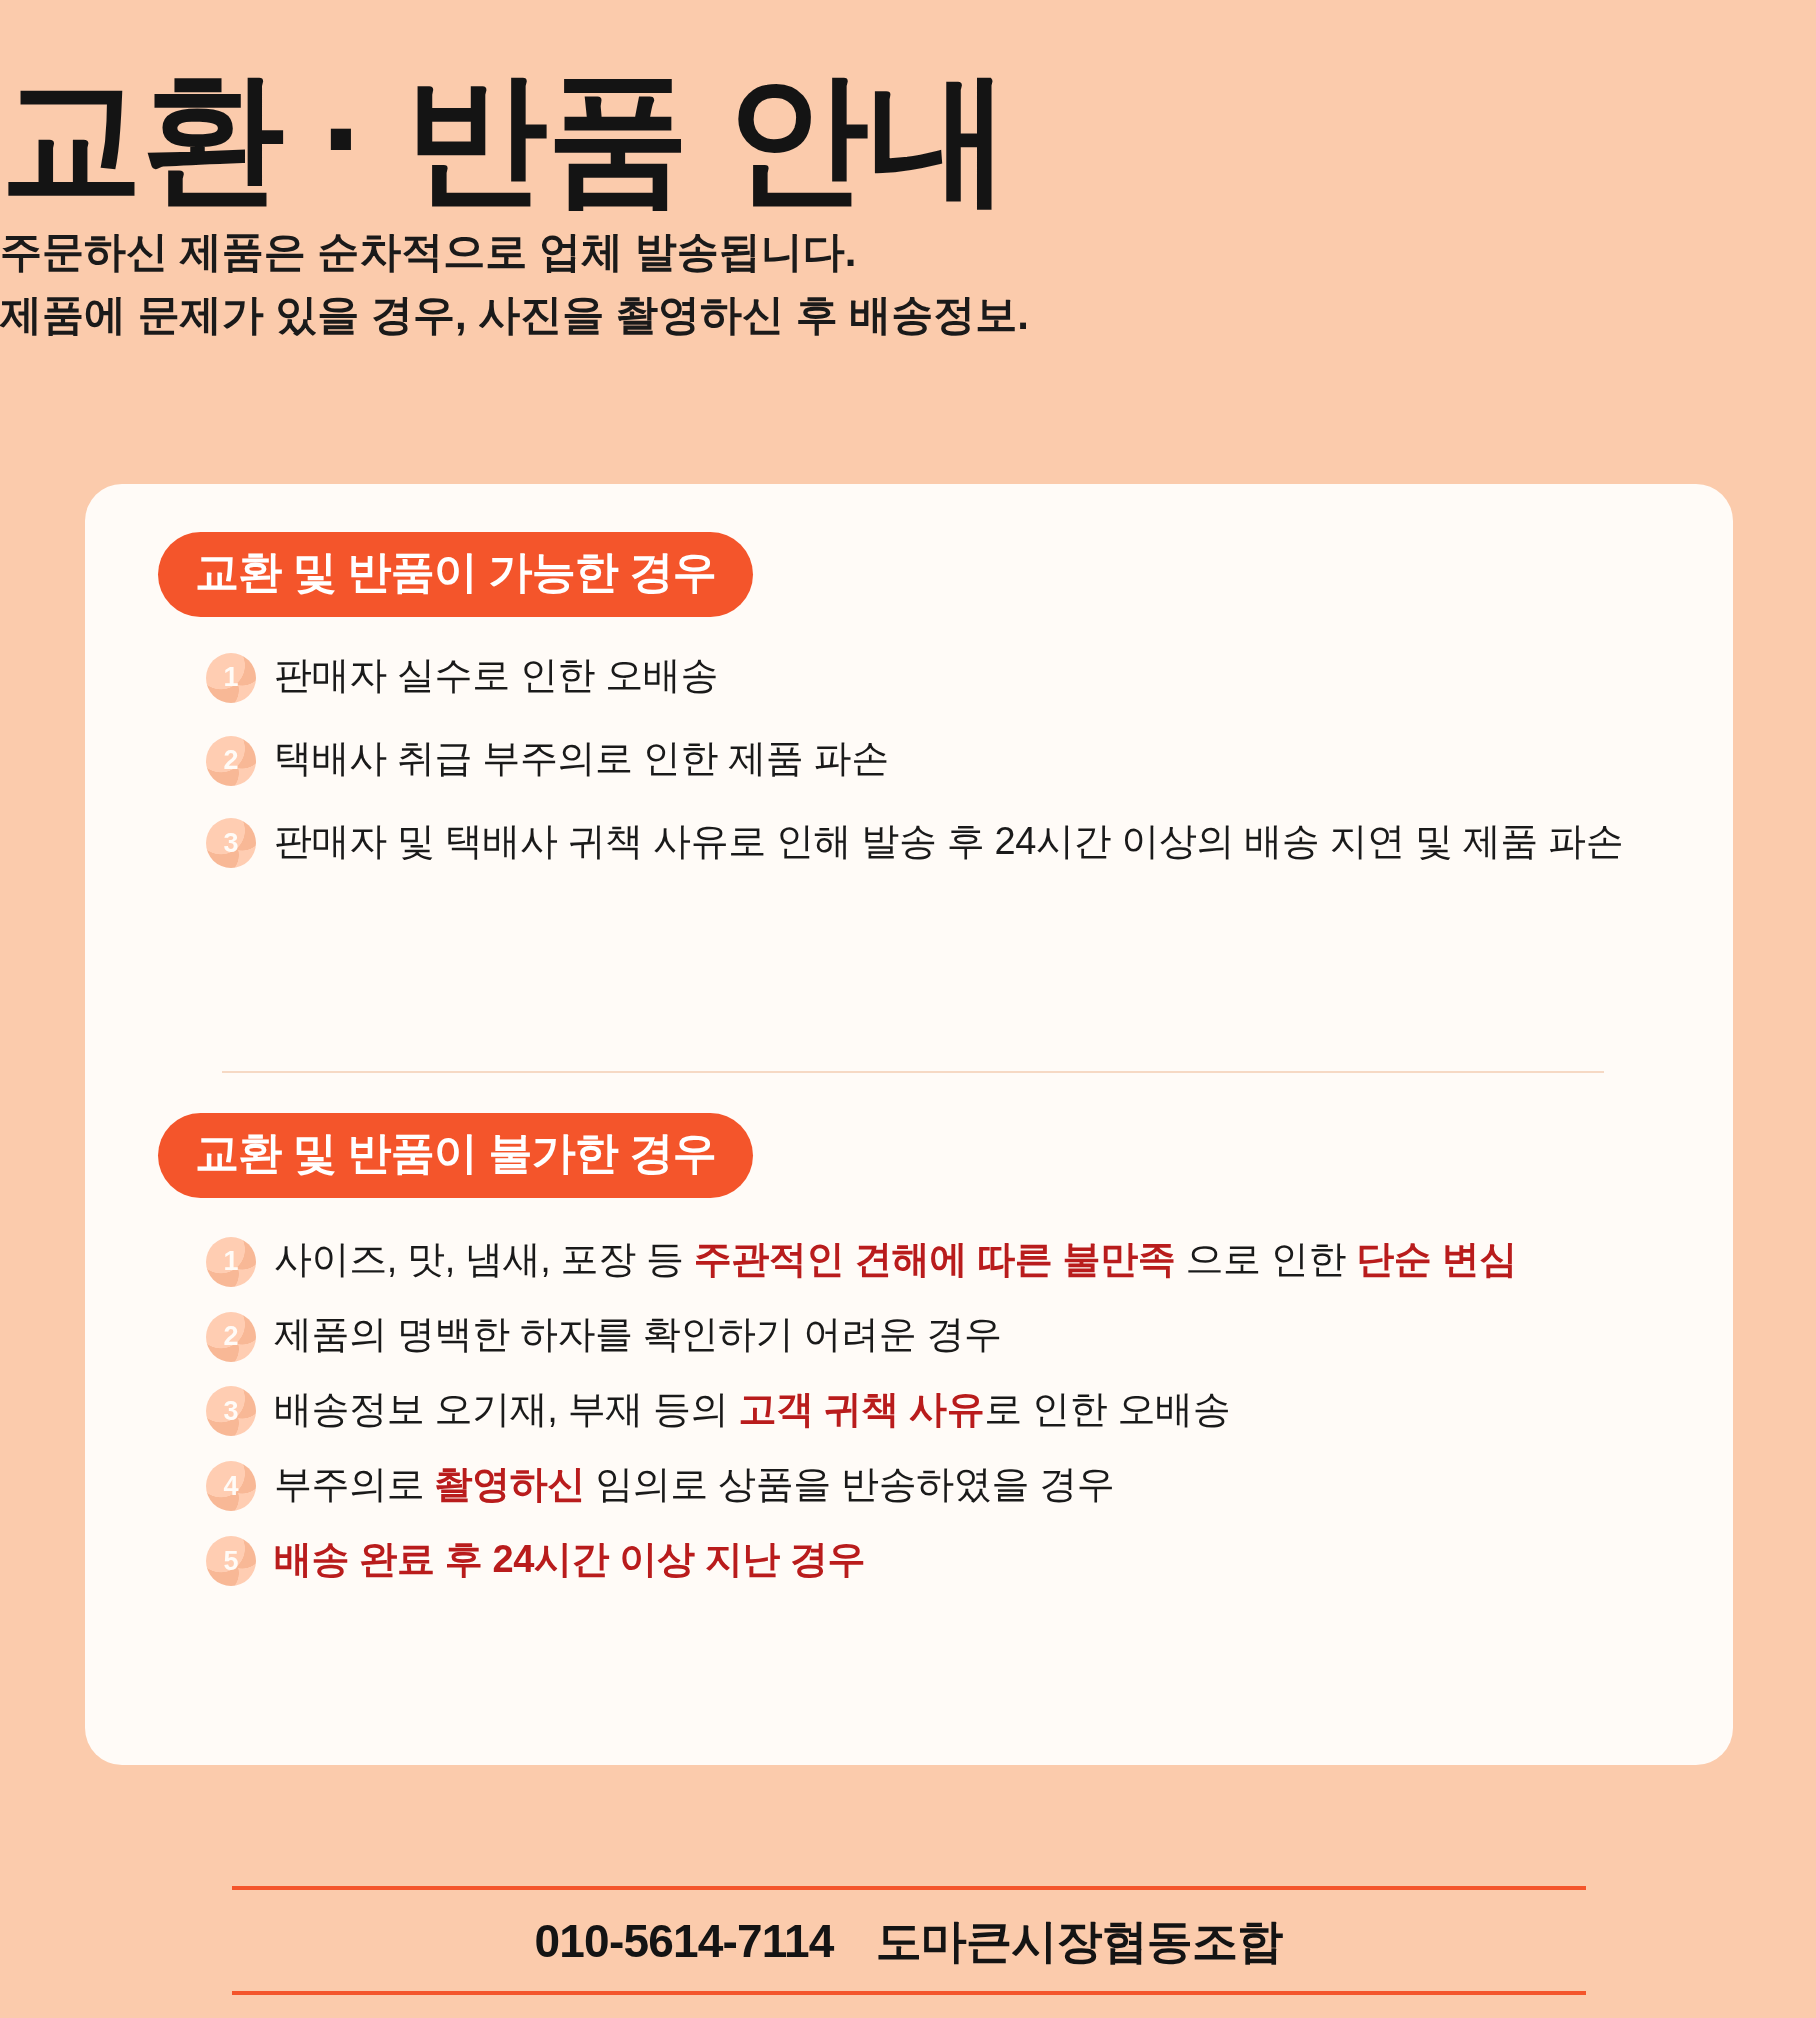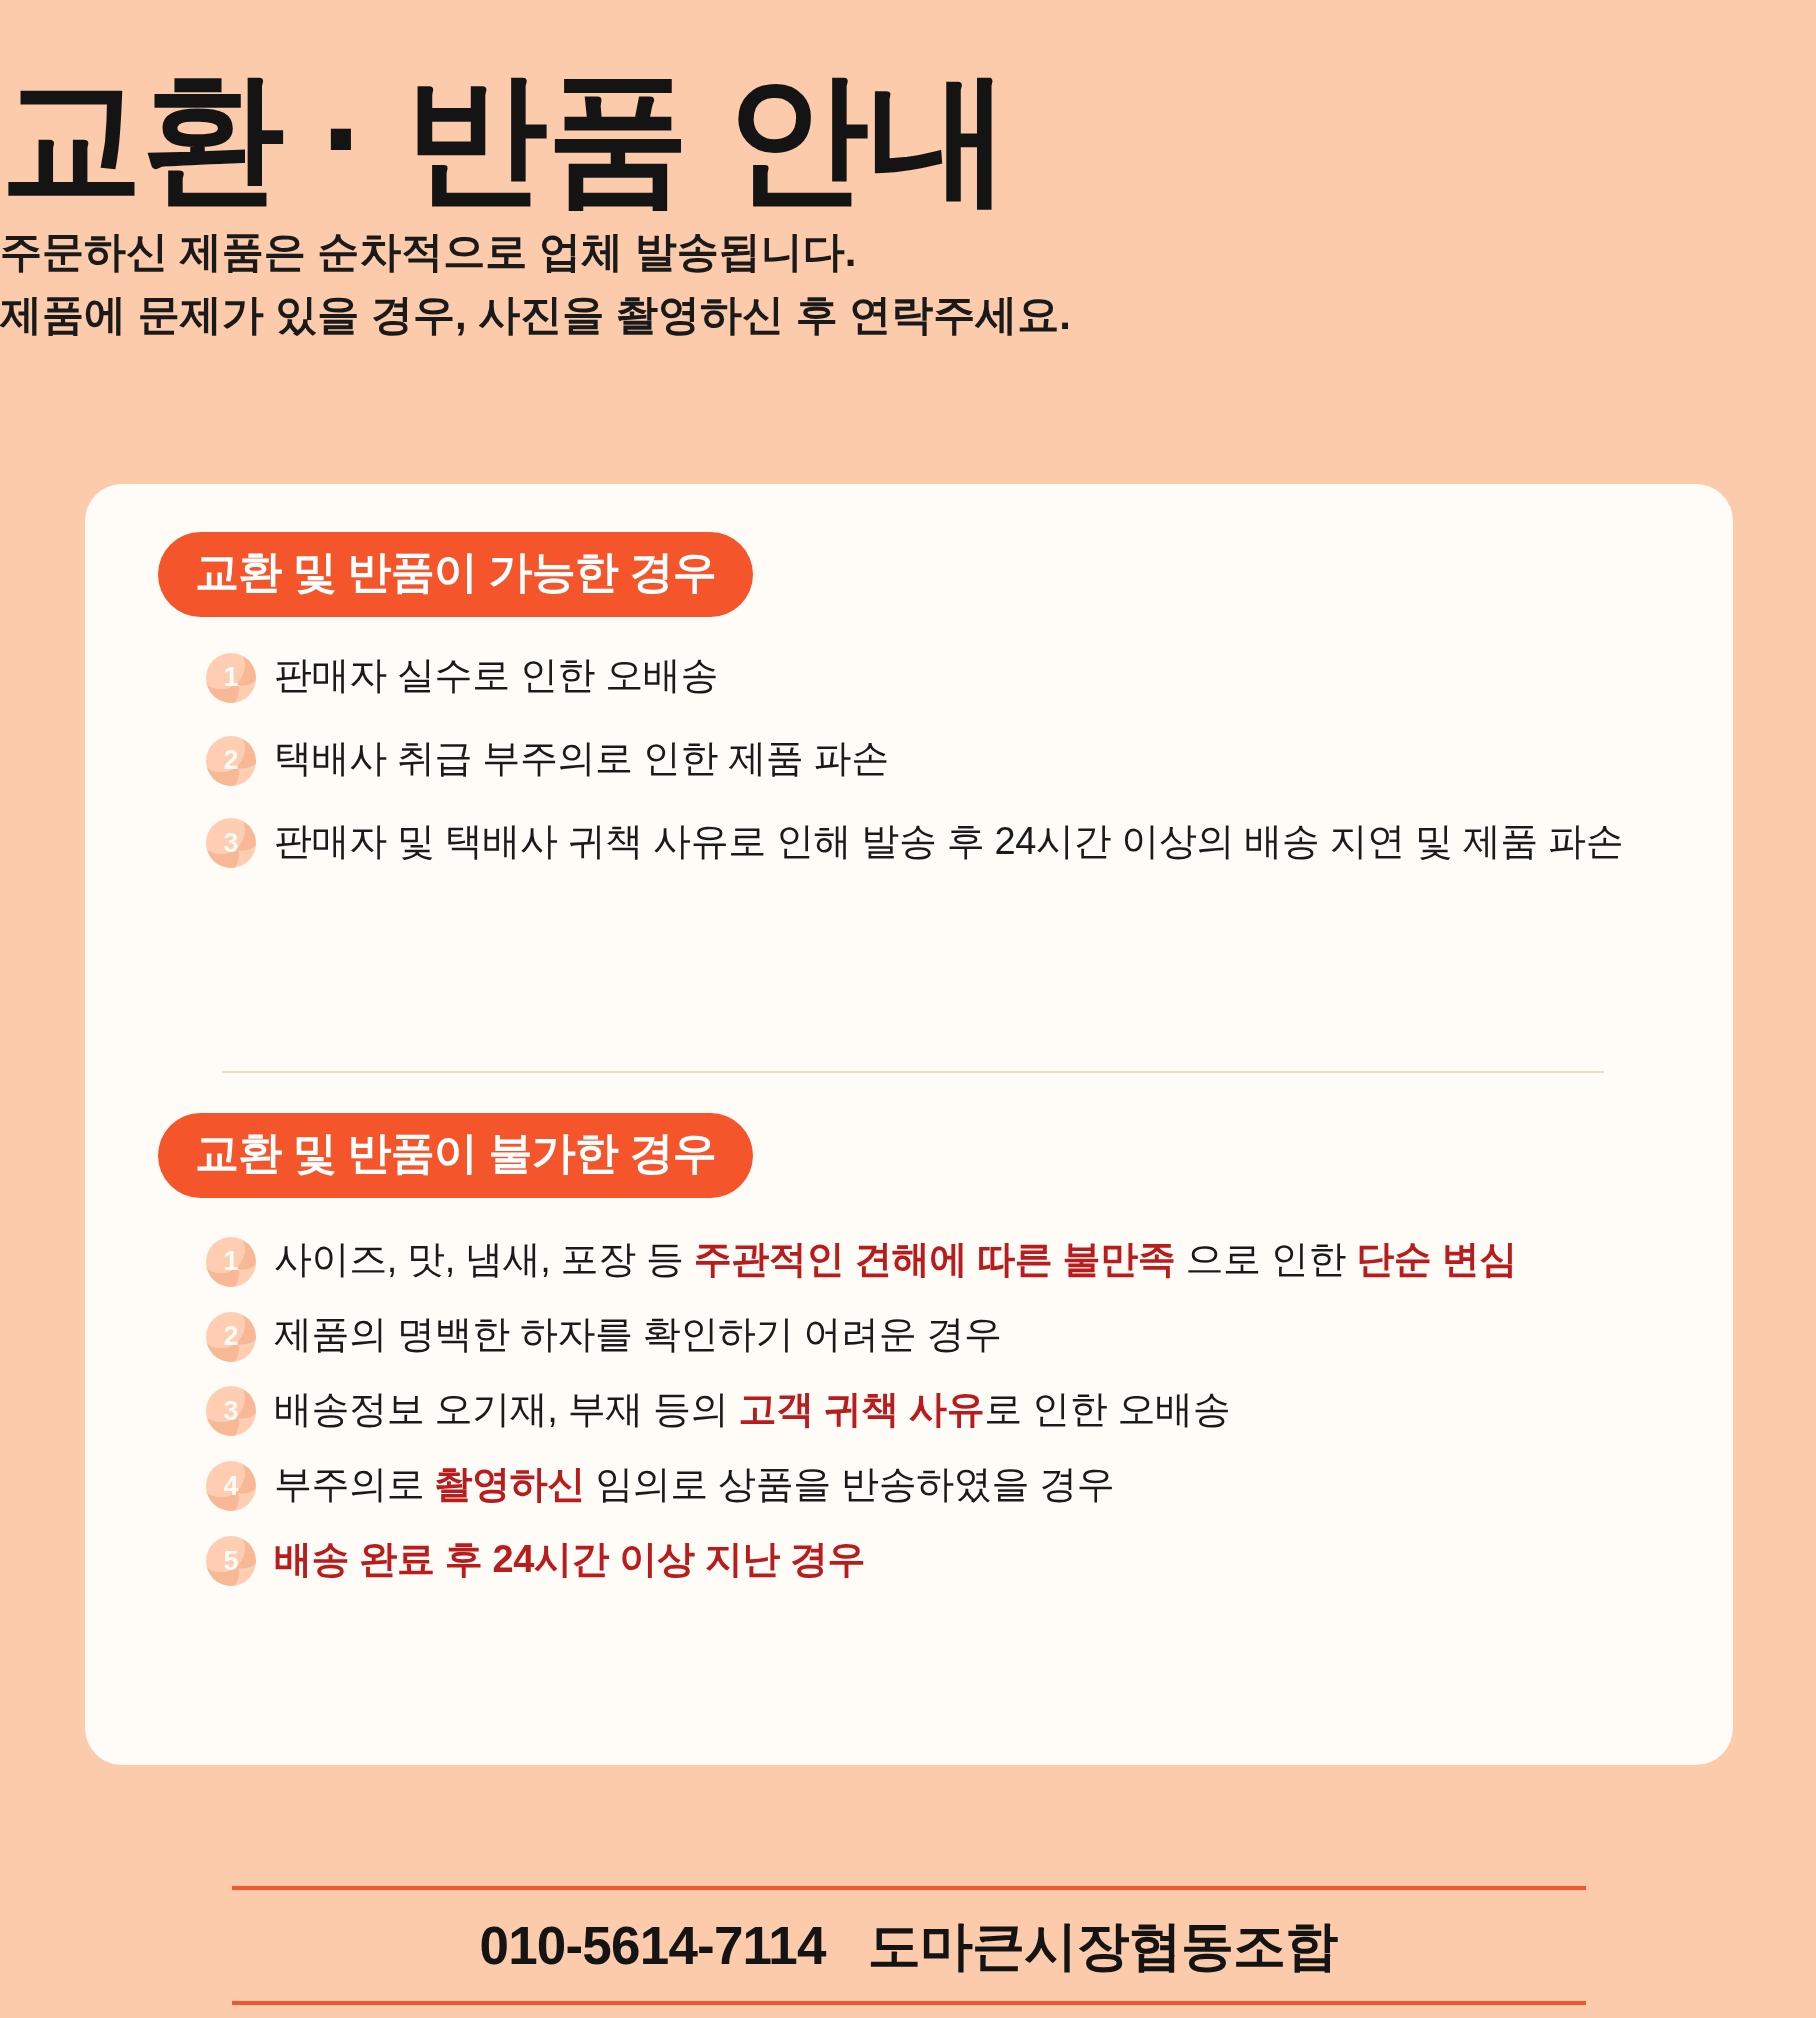--- a/index.html
+++ b/index.html
@@ -135,38 +135,38 @@
     top: 1886px;
     text-align: center;
   }
   .rule {
     width: 1354px;
     height: 4px;
     background: #F4552B;
     margin: 0 auto;
   }
   .footer-text {
-    font-size: 53px;
+    font-size: 46px;
     font-weight: bold;
     color: #141414;
     padding: 21px 0 18px 0;
     letter-spacing: -0.8px;
   }
   .footer-phone { margin-right: 42px; }
 </style>
 </head>
 <body>
 
 <div class="page">
 
   <div class="header">
     <h1 class="main-title">교환 · 반품 안내</h1>
     <div class="subtitle-wrap">
       <span class="subtitle-line">주문하신 제품은 순차적으로 업체 발송됩니다.</span>
-      <span class="subtitle-line">제품에 문제가 있을 경우, 사진을 촬영하신 후 연락주세요.</span>
+      <span class="subtitle-line">제품에 문제가 있을 경우, 사진을 촬영하신 후 배송정보.</span>
     </div>
   </div>
 
   <div class="card">
 
     <div>
       <div class="pill">교환 및 반품이 가능한 경우</div>
       <ul class="list">
         <li>
           <span class="badge">1</span>

